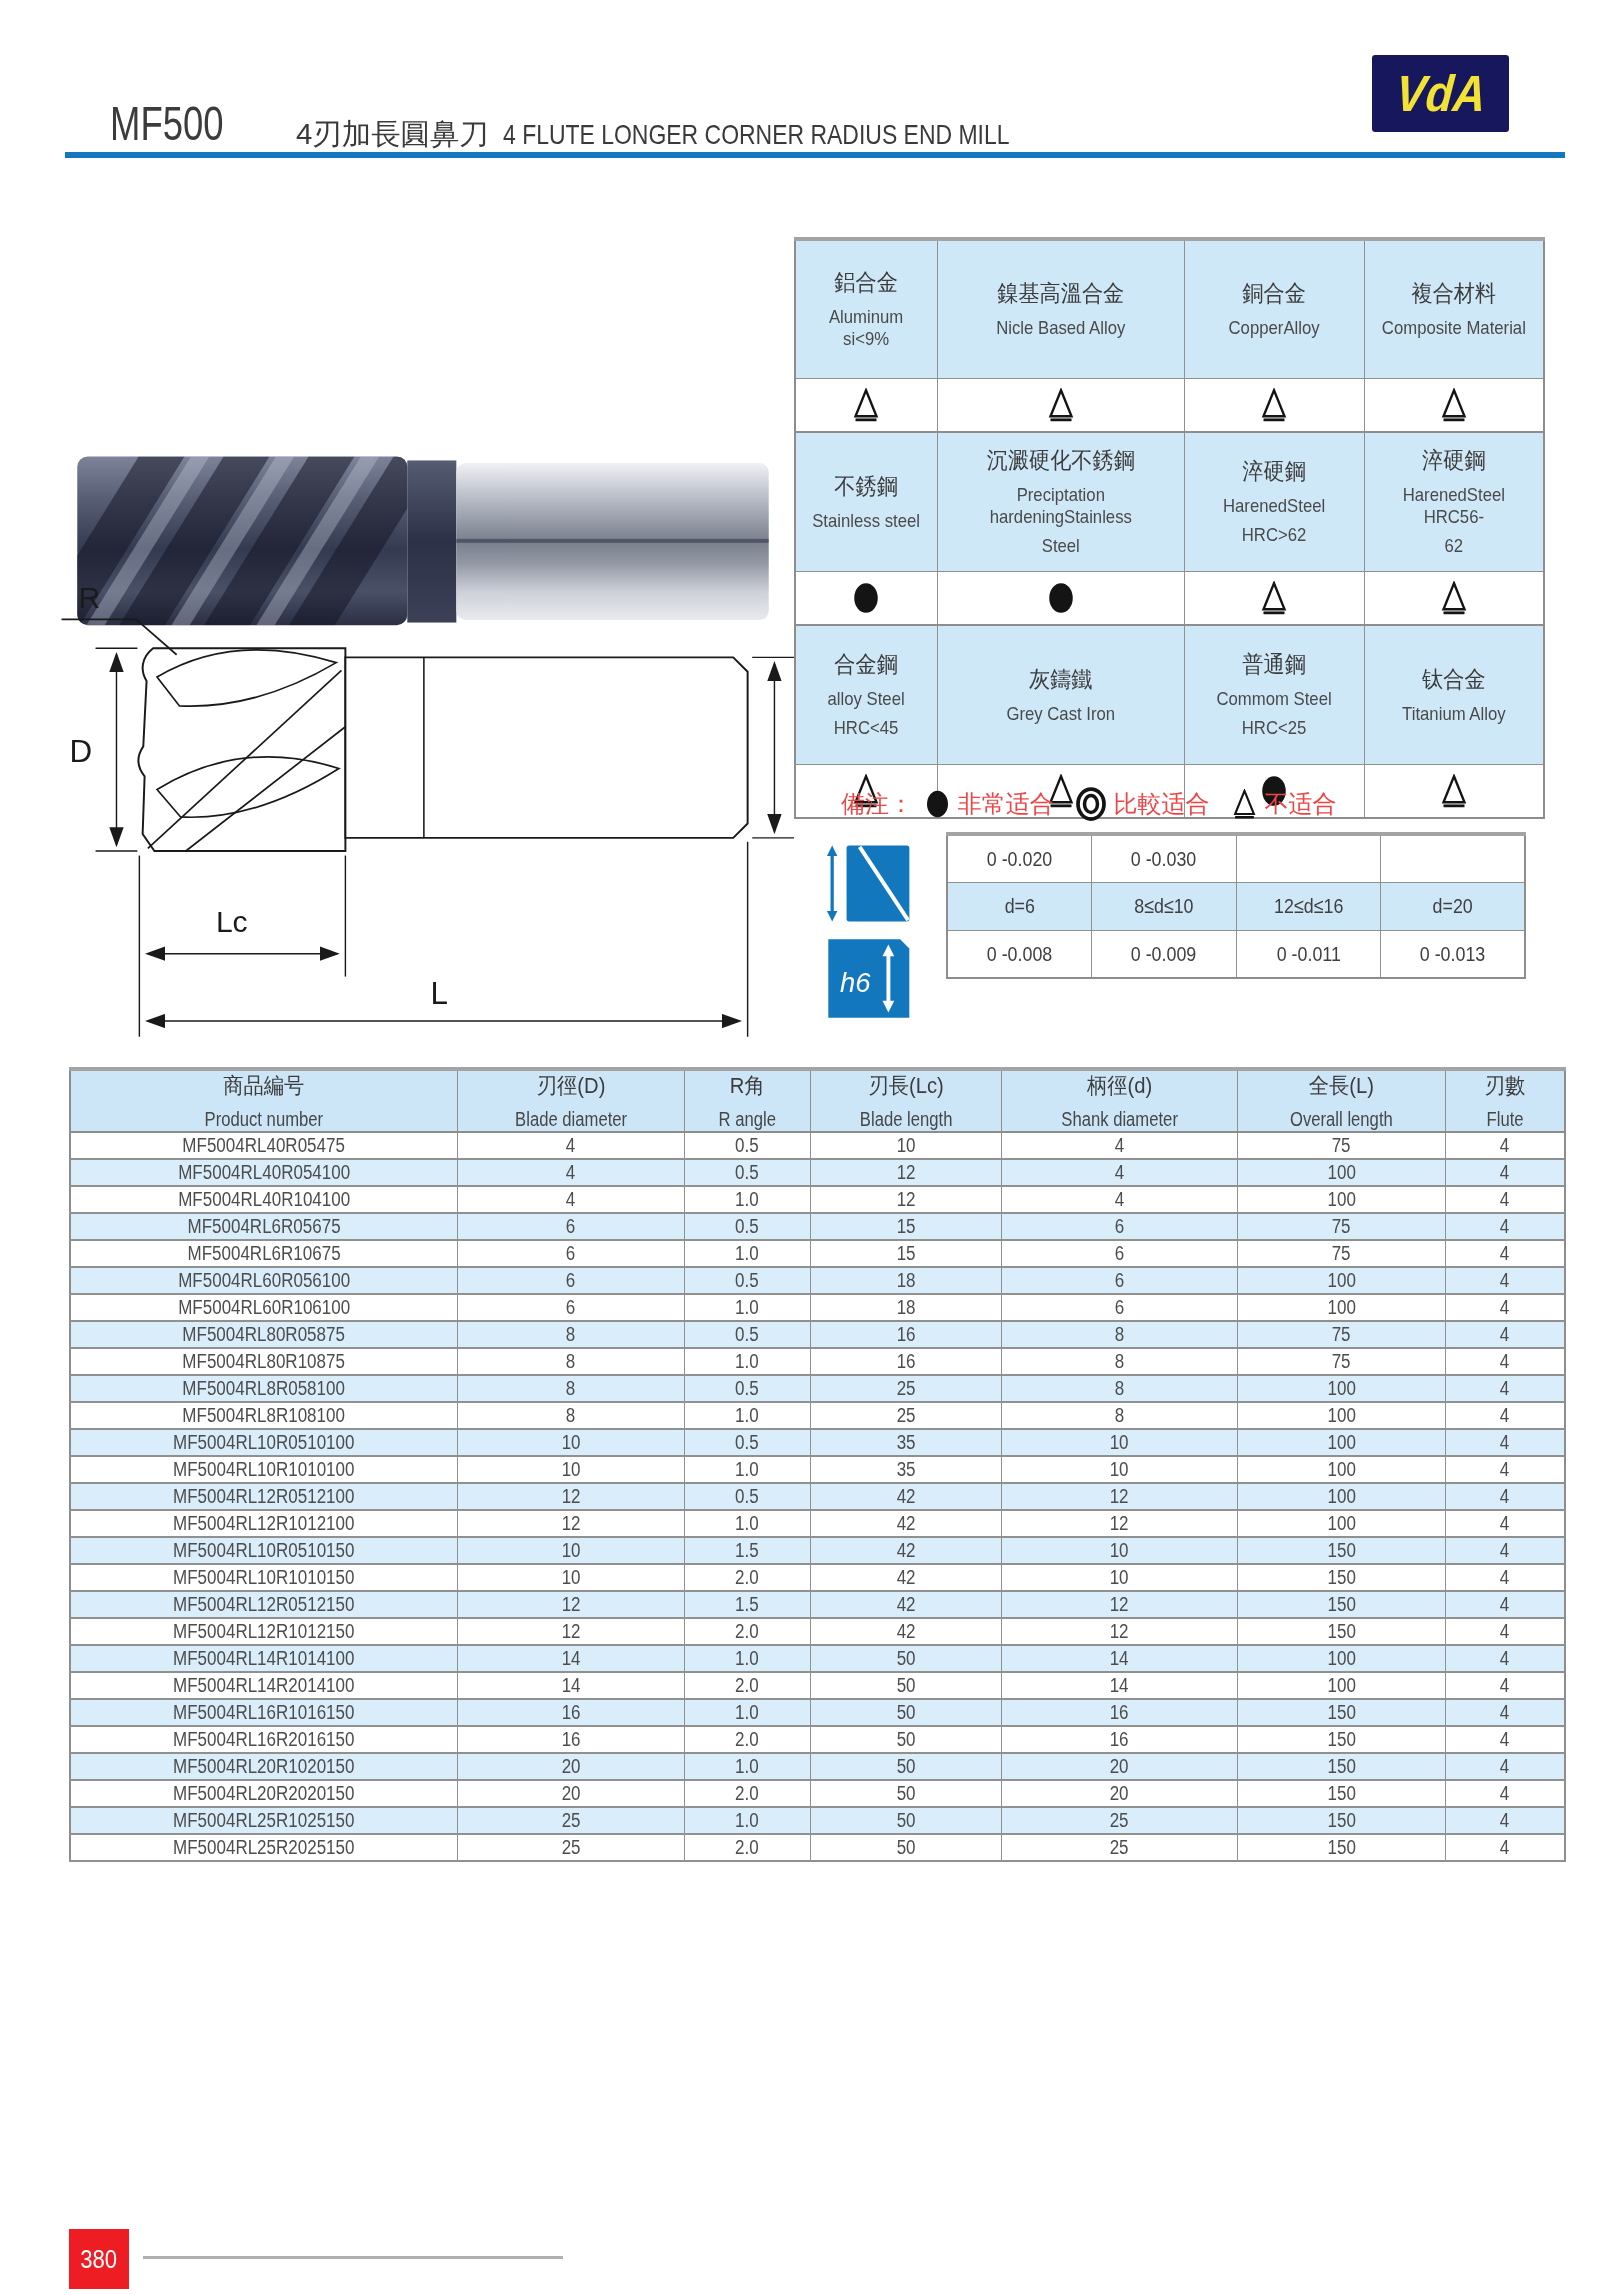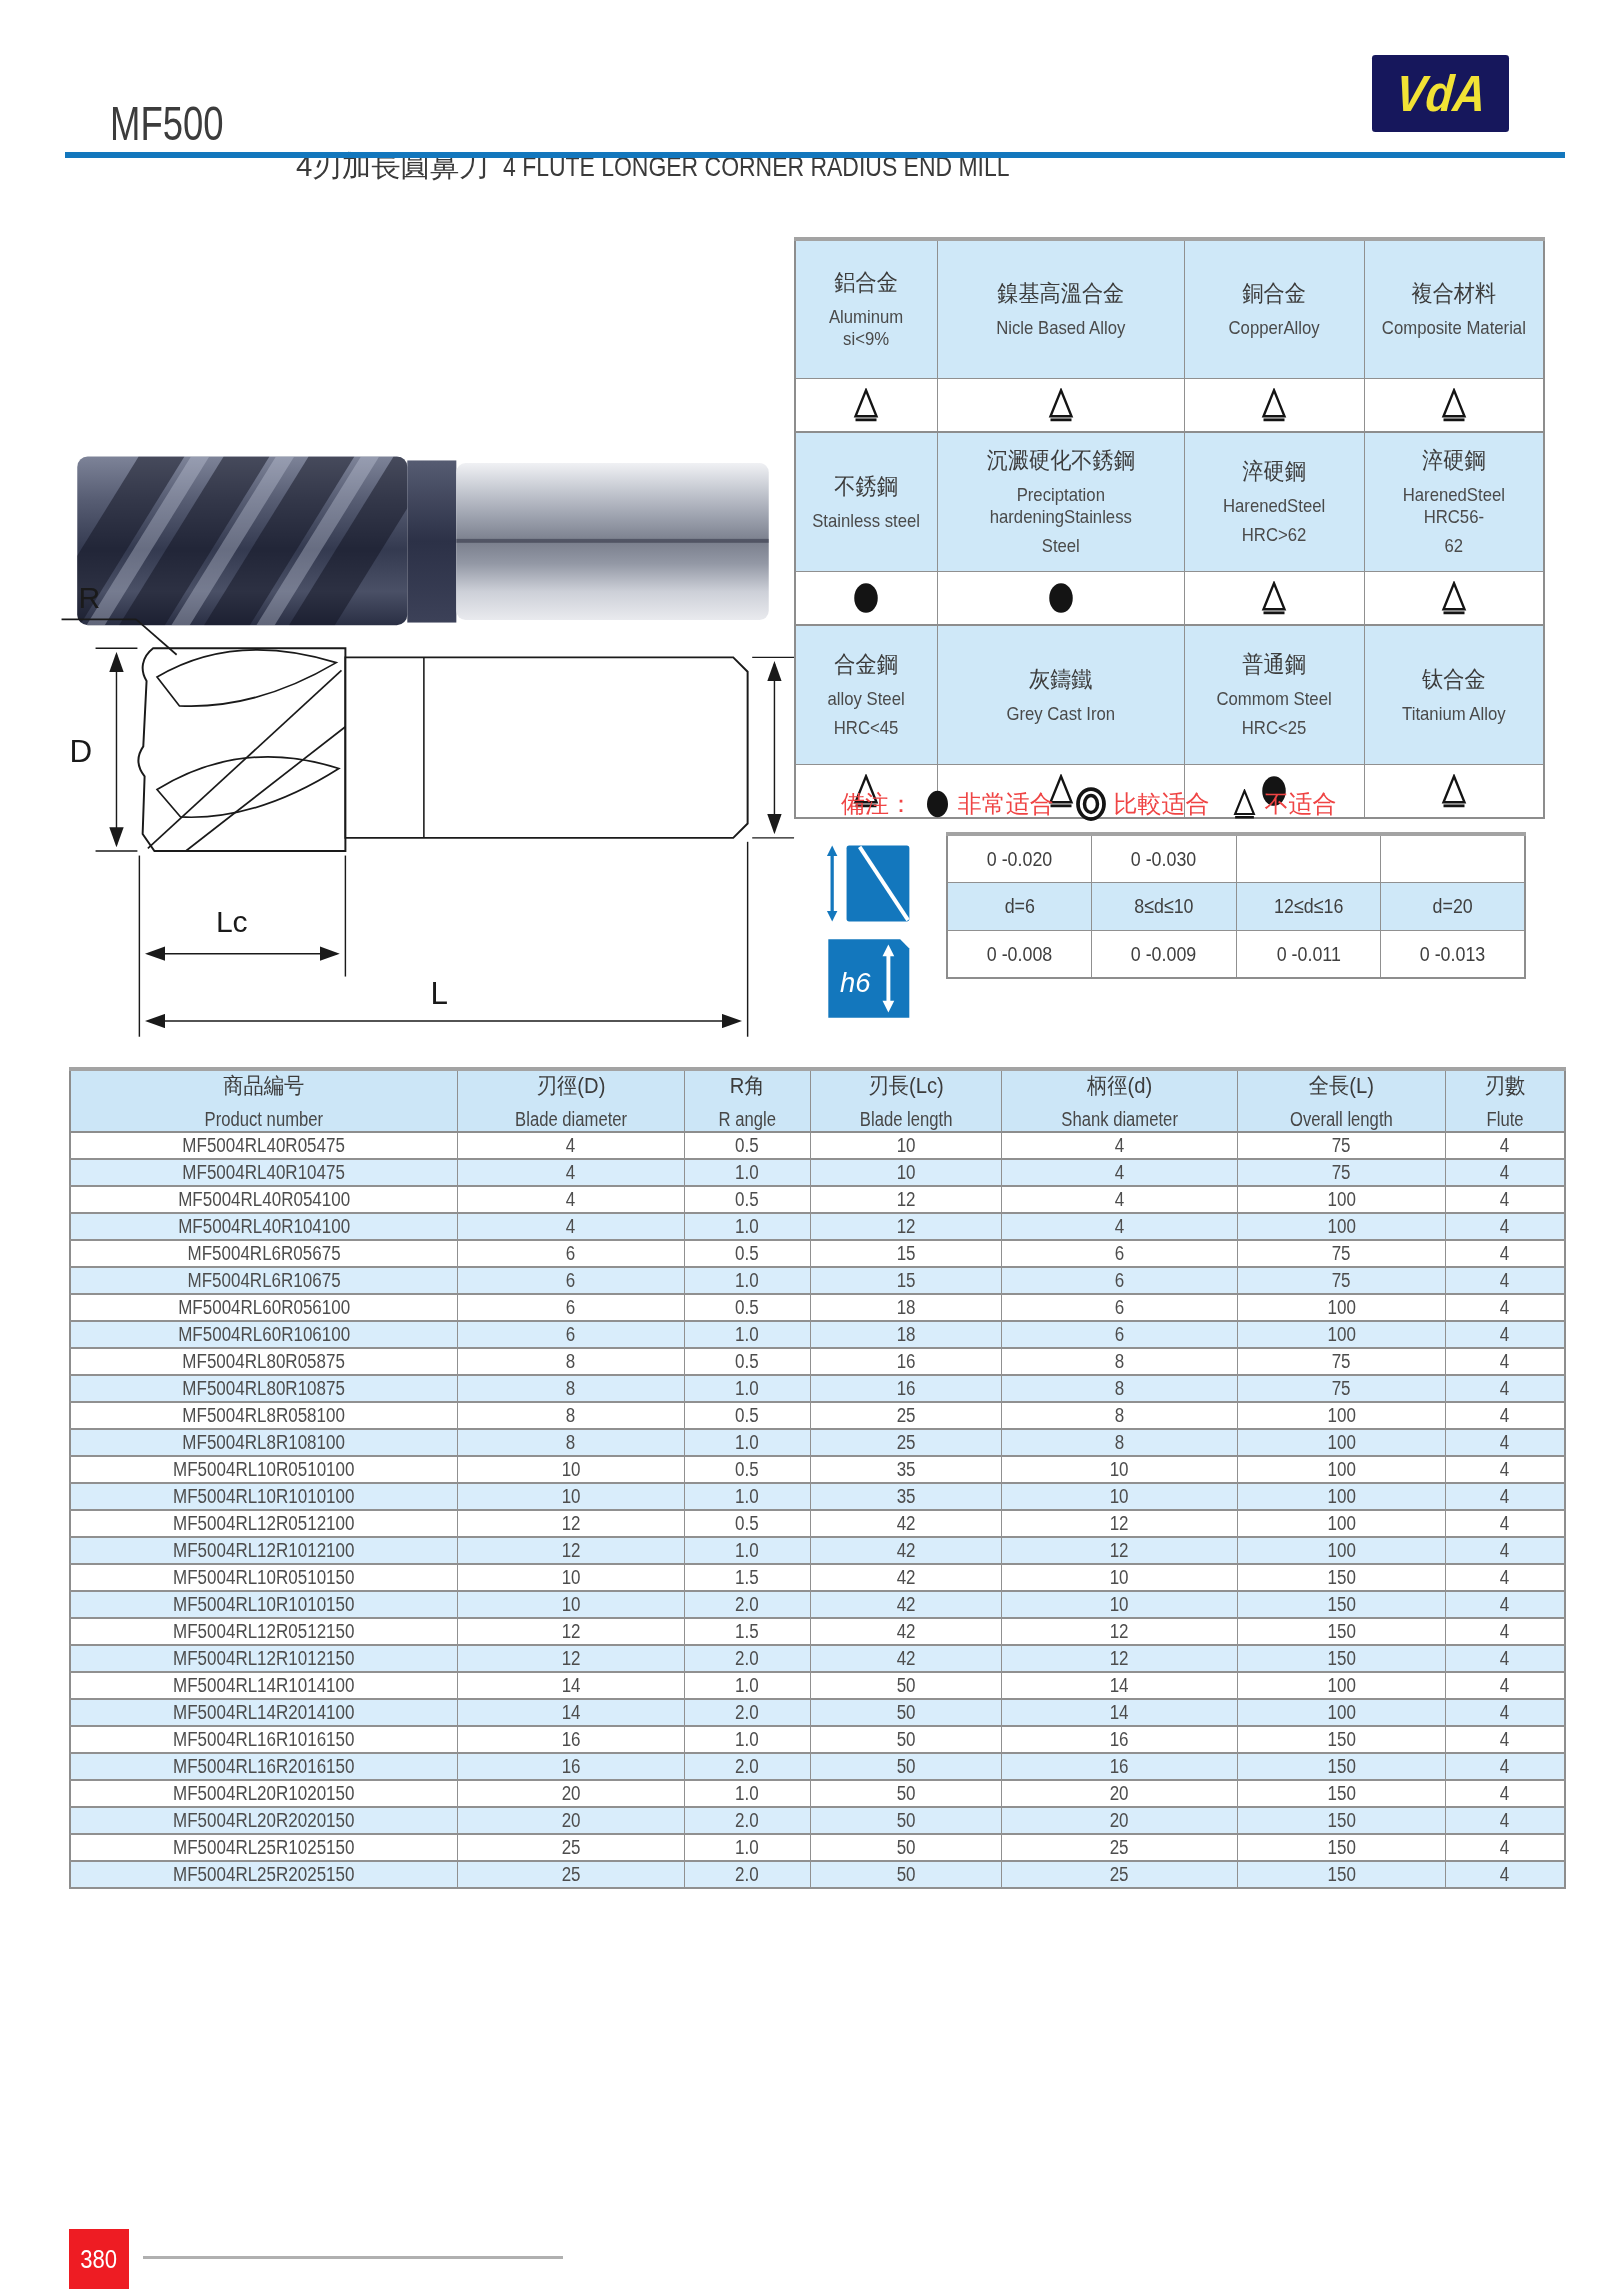--- a/index.html
+++ b/index.html
@@ -11,21 +11,21 @@
   .cx { display:inline-block; transform:scaleX(.85); transform-origin:center; white-space:nowrap; }
 
   
   .model {
     position:absolute; left:110px; top:96px; font-size:48px; color:#3c3c3c;
     transform:scaleX(.76); transform-origin:left; white-space:nowrap;
   }
   .subtitle {
     position:absolute; left:296px; top:115px; display:flex; align-items:baseline; gap:14.4px; white-space:nowrap;
   }
-  .subtitle .zh { font-size:29.4px; color:#3a3a3a;margin-top:32px; }
+  .subtitle .zh { font-size:29.4px; color:#3a3a3a; }
   .subtitle .en { font-size:28px; color:#3a3a3a; transform:scaleX(.82); transform-origin:left; display:inline-block; }
   .rule { position:absolute; left:65px; top:152px; width:1500px; height:5.9px; background:#1377bd; }
   .logo {
     position:absolute; left:1372px; top:55px; width:137px; height:77px; background:#16175c;
     border-radius:3.3px; display:flex; align-items:center; justify-content:center;
   }
   .logo span {
     color:#f2e235; font-size:51px; font-weight:bold; font-style:italic;
     transform:scaleX(.88) skewX(-6deg); line-height:1;
   }
@@ -432,29 +432,20 @@
           <tr>
             <td><span class="cx">MF5004RL40R05475</span></td>
             <td><span class="cx">4</span></td>
             <td><span class="cx">0.5</span></td>
             <td><span class="cx">10</span></td>
             <td><span class="cx">4</span></td>
             <td><span class="cx">75</span></td>
             <td><span class="cx">4</span></td>
           </tr>
           <tr>
-            <td><span class="cx">MF5004RL40R10475</span></td>
-            <td><span class="cx">4</span></td>
-            <td><span class="cx">1.0</span></td>
-            <td><span class="cx">10</span></td>
-            <td><span class="cx">4</span></td>
-            <td><span class="cx">75</span></td>
-            <td><span class="cx">4</span></td>
-          </tr>
-          <tr>
             <td><span class="cx">MF5004RL40R054100</span></td>
             <td><span class="cx">4</span></td>
             <td><span class="cx">0.5</span></td>
             <td><span class="cx">12</span></td>
             <td><span class="cx">4</span></td>
             <td><span class="cx">100</span></td>
             <td><span class="cx">4</span></td>
           </tr>
           <tr>
             <td><span class="cx">MF5004RL40R104100</span></td>

